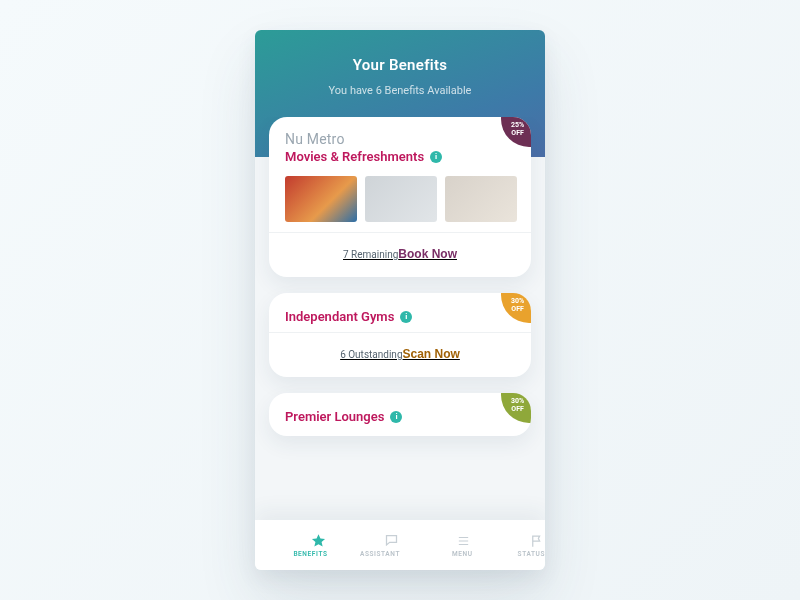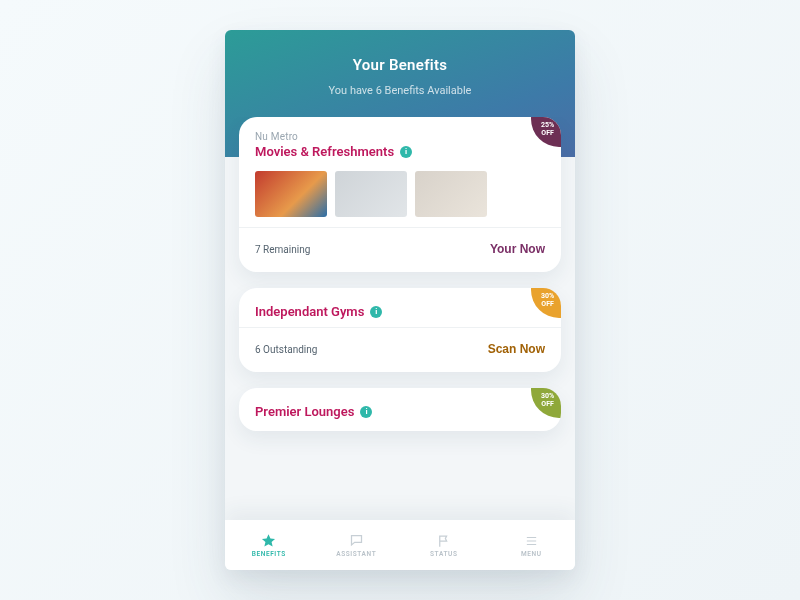--- a/index.html
+++ b/index.html
@@ -4,21 +4,21 @@
 <style>
   * { box-sizing: border-box; margin: 0; padding: 0; }
   body {
     width: 800px; height: 600px;
     background: linear-gradient(135deg, #f5fafc 0%, #eef4f7 100%);
     font-family: -apple-system, "Segoe UI", Roboto, Helvetica, Arial, sans-serif;
     display: flex; align-items: center; justify-content: center;
     overflow: hidden;
   }
   .phone {
-    width: 350px; height: 540px;
+    width: 290px; height: 540px;
     background: #f3f6f8;
     border-radius: 6px;
     box-shadow: 0 30px 60px rgba(50,70,90,0.12), 0 8px 20px rgba(50,70,90,0.08);
     position: relative; overflow: hidden;
     display: flex; flex-direction: column;
   }
   .header {
     background: linear-gradient(160deg, #2c9c97 0%, #3d7aa8 70%, #4a6da6 100%);
     padding: 26px 20px 60px;
     text-align: center; color: #fff;
@@ -35,40 +35,40 @@
     margin-bottom: 16px; position: relative; overflow: hidden;
     padding: 14px 16px 12px;
   }
   .corner {
     position: absolute; top: -26px; right: -26px;
     width: 56px; height: 56px; border-radius: 50%;
     display: flex; align-items: flex-end; justify-content: flex-start;
     padding: 0 0 10px 10px;
   }
   .corner span { color: #fff; font-size: 7px; font-weight: 700; line-height: 1.05; text-align: center; }
-  .supertitle { font-size: 10px; color: #9aa6b0; letter-spacing: .2px; }
+  .supertitle { font-size: 14px; color: #9aa6b0; letter-spacing: .2px; }
   .title-row { display: flex; align-items: center; gap: 6px; margin-top: 2px; }
   .card-title { font-size: 13px; font-weight: 600; color: #be185d; }
   .info-dot { width: 12px; height: 12px; border-radius: 50%; background: #2fb8aa; display:inline-flex; align-items:center; justify-content:center; color:#fff; font-size:8px; font-weight:700; }
   .thumbs { display:flex; gap:8px; margin: 12px -4px 10px 0; overflow:hidden; }
   .thumb { width: 72px; height: 46px; border-radius: 3px; flex-shrink:0; }
   .t-a { background: linear-gradient(135deg,#c23b2e 0%, #e79a4b 60%, #2b6ea8 100%); }
   .t-b { background: linear-gradient(135deg,#cfd4d8,#e1e5e8); }
   .t-c { background: linear-gradient(135deg,#d8d2ca,#eae4db); }
   .divider { height:1px; background:#eef1f3; margin: 8px -16px 10px; }
-  .card-foot { display:flex; align-items:center; justify-content:space-between; }
+  .card-foot { display:flex; align-items:center; justify-content:center;text-decoration:underline; }
   .remaining { font-size: 10px; color:#55636f; }
   .cta { font-size: 12px; font-weight: 700; background:none; border:none; cursor:pointer; padding:4px 0; }
   .cta.purple { color:#7a2f66; }
   .cta.orange { color:#a16207; }
   .tabbar {
     position:absolute; left:0; right:0; bottom:0; height:50px;
     background:#fff; display:flex; box-shadow: 0 -10px 20px rgba(40,60,90,0.06);
   }
-  .tab { flex:1; display:flex; flex-direction:column; align-items:center; justify-content:center; gap:1px; cursor:pointer; }
+  .tab { flex:1; display:flex; flex-direction:column; align-items:flex-end; justify-content:center; gap:1px; cursor:pointer; }
   .tab-ico { width:18px; height:16px; display:flex; align-items:center; justify-content:center; }
   .tab-label { font-size:6.5px; letter-spacing:.6px; color:#b9c2c9; font-weight:600; }
   .tab.active .tab-label { color:#2fb8aa; }
 </style>
 </head>
 <body>
 
 <div class="phone">
 
   <div class="header">
@@ -92,21 +92,21 @@
       </div>
       <div class="thumbs">
         <div class="thumb t-a"></div>
         <div class="thumb t-b"></div>
         <div class="thumb t-c"></div>
 
       </div>
       <div class="divider"></div>
       <div class="card-foot">
         <div class="remaining">7 Remaining</div>
-        <button class="cta purple">Your Now</button>
+        <button class="cta purple">Book Now</button>
       </div>
     </div>
 
     <div class="card">
       <div class="corner" style="background:#e9a22d">
         <span>
             <div>30%</div>
             <div>OFF</div>
           </span>
       </div>
@@ -148,29 +148,29 @@
     <div class="tab">
       <div class="tab-ico">
         <svg width="17" height="15" viewBox="0 0 24 24">
             <path fill="none" stroke="#c7cfd5" stroke-width="2" d="M4 4h16v11H9l-5 4V4z"></path>
           </svg>
       </div>
       <div class="tab-label">ASSISTANT</div>
     </div>
     <div class="tab">
       <div class="tab-ico">
+        <svg width="17" height="14" viewBox="0 0 24 24">
+            <path stroke="#c7cfd5" stroke-width="2" d="M4 6h16M4 12h16M4 18h16"></path>
+          </svg>
+      </div>
+      <div class="tab-label">MENU</div>
+    </div>
+    <div class="tab">
+      <div class="tab-ico">
         <svg width="15" height="16" viewBox="0 0 24 24">
             <path fill="none" stroke="#c7cfd5" stroke-width="2" d="M6 3v18M6 4h11l-2 4 2 4H6"></path>
           </svg>
       </div>
       <div class="tab-label">STATUS</div>
     </div>
-    <div class="tab">
-      <div class="tab-ico">
-        <svg width="17" height="14" viewBox="0 0 24 24">
-            <path stroke="#c7cfd5" stroke-width="2" d="M4 6h16M4 12h16M4 18h16"></path>
-          </svg>
-      </div>
-      <div class="tab-label">MENU</div>
-    </div>
   </div>
 
 </div>
 
 </body></html>

